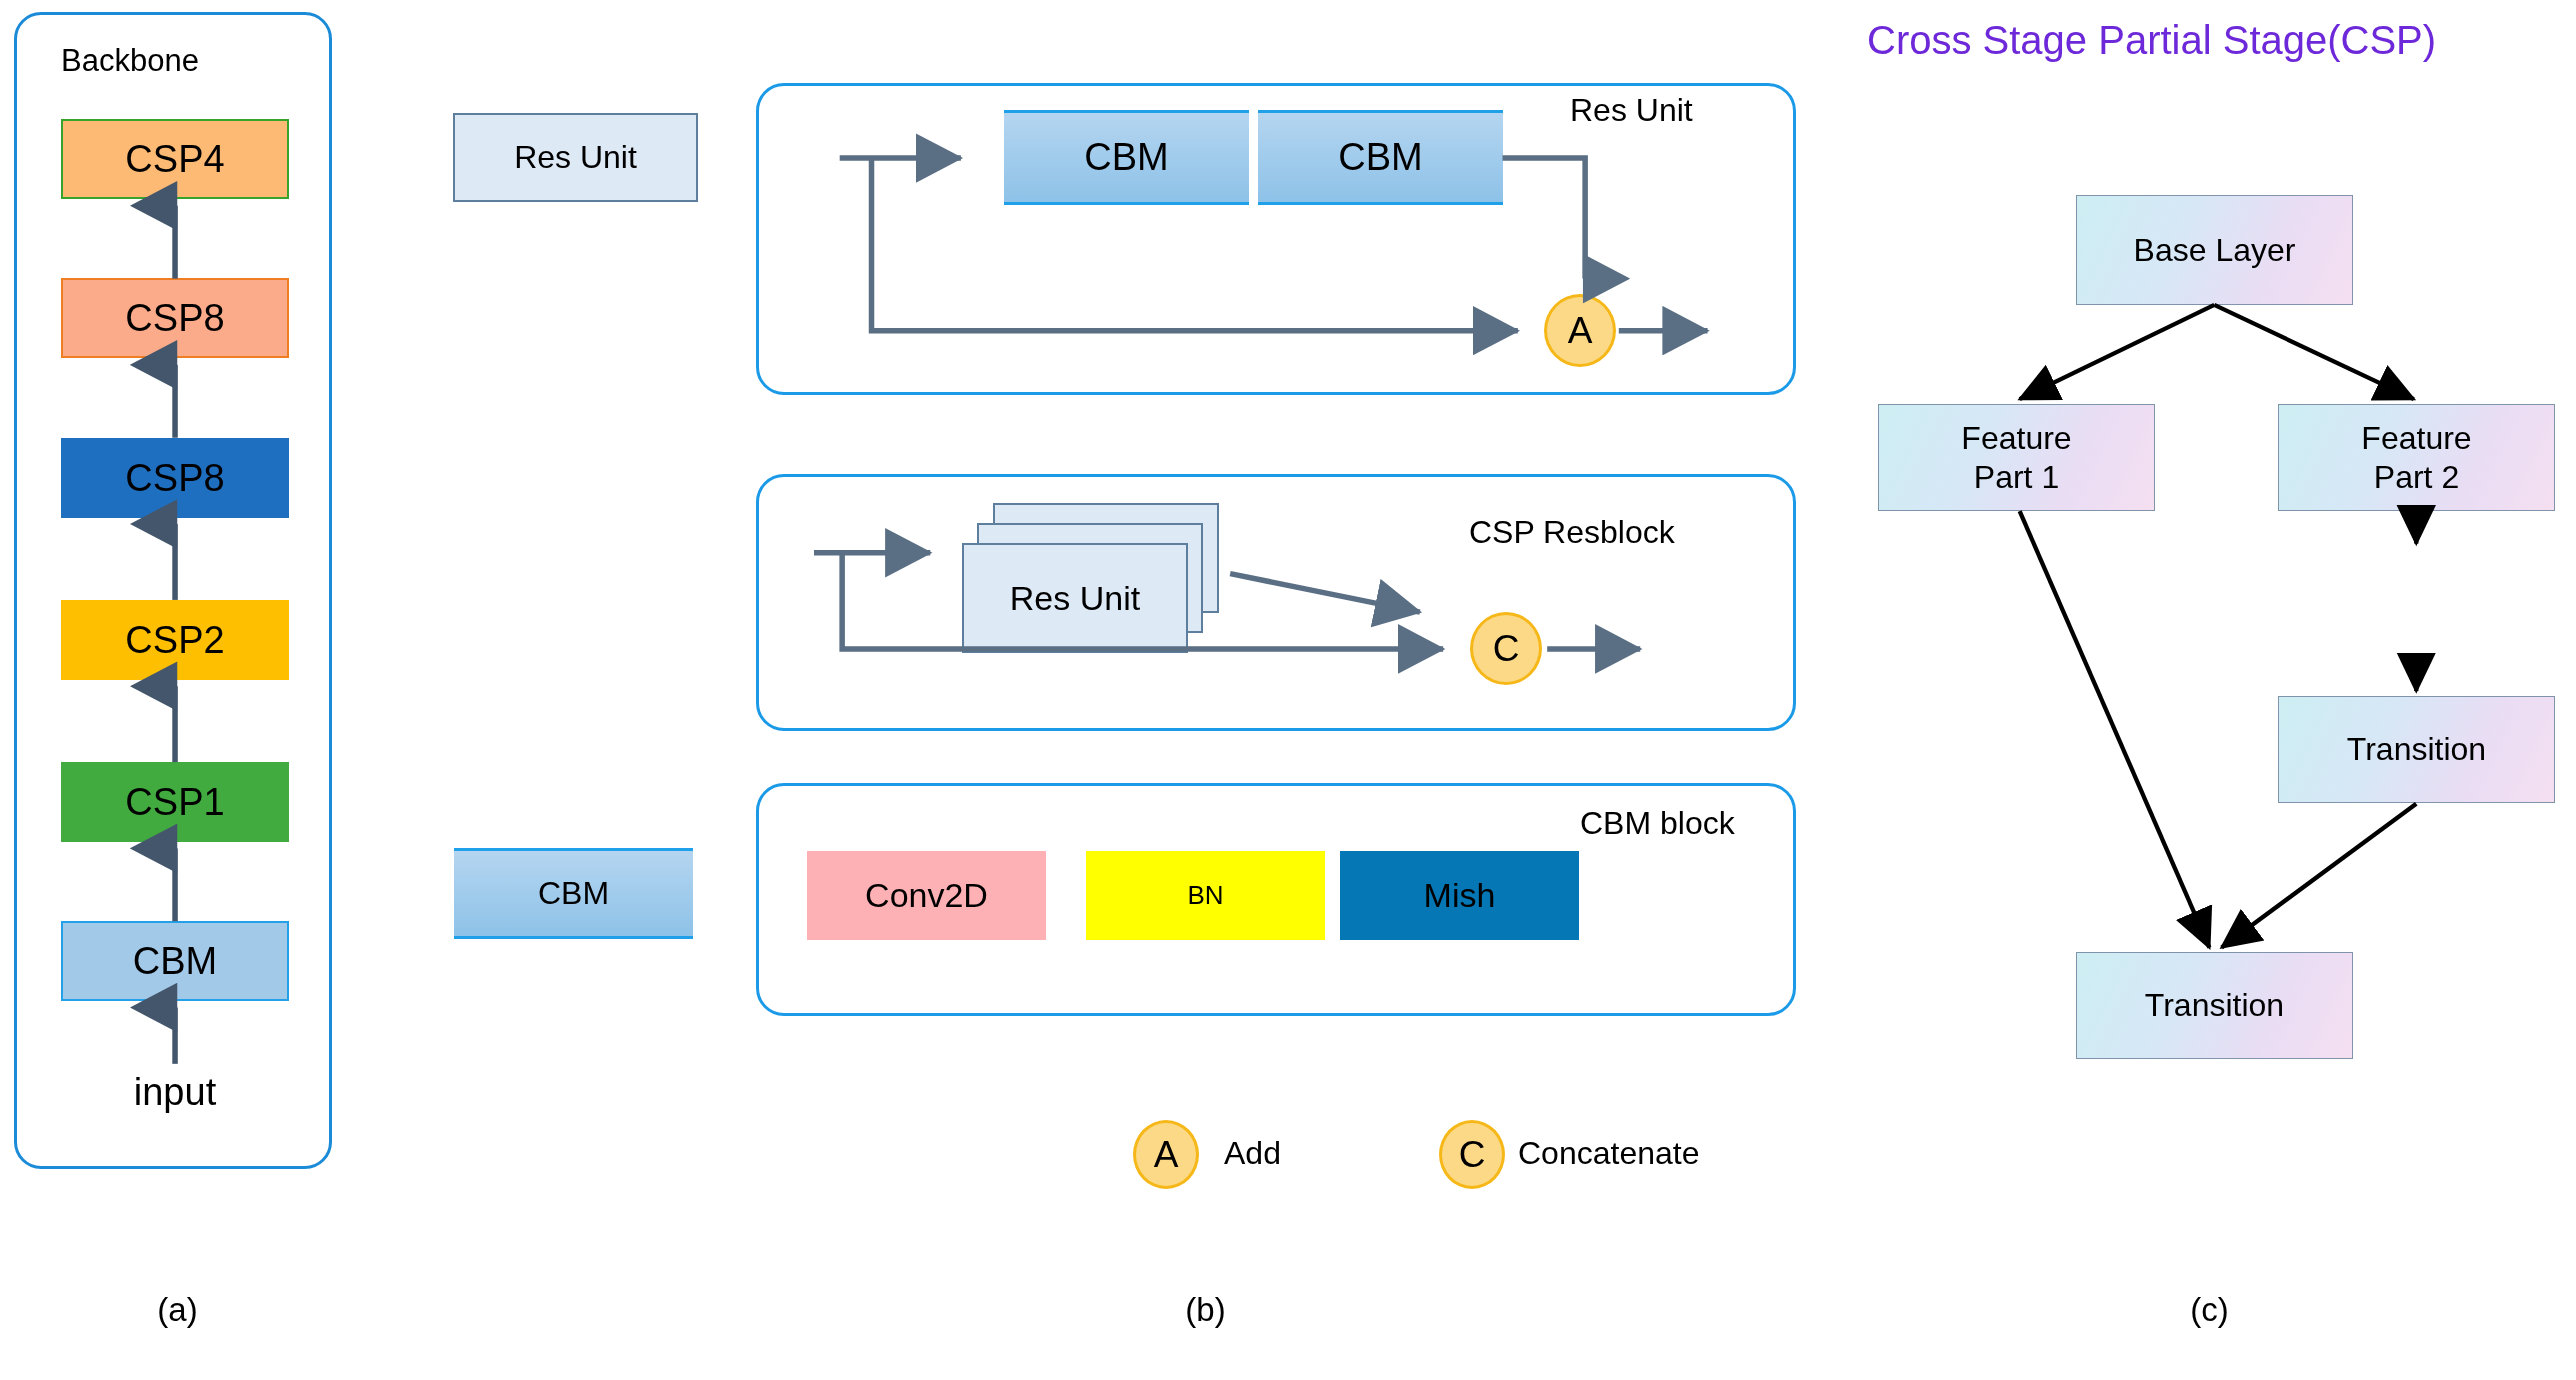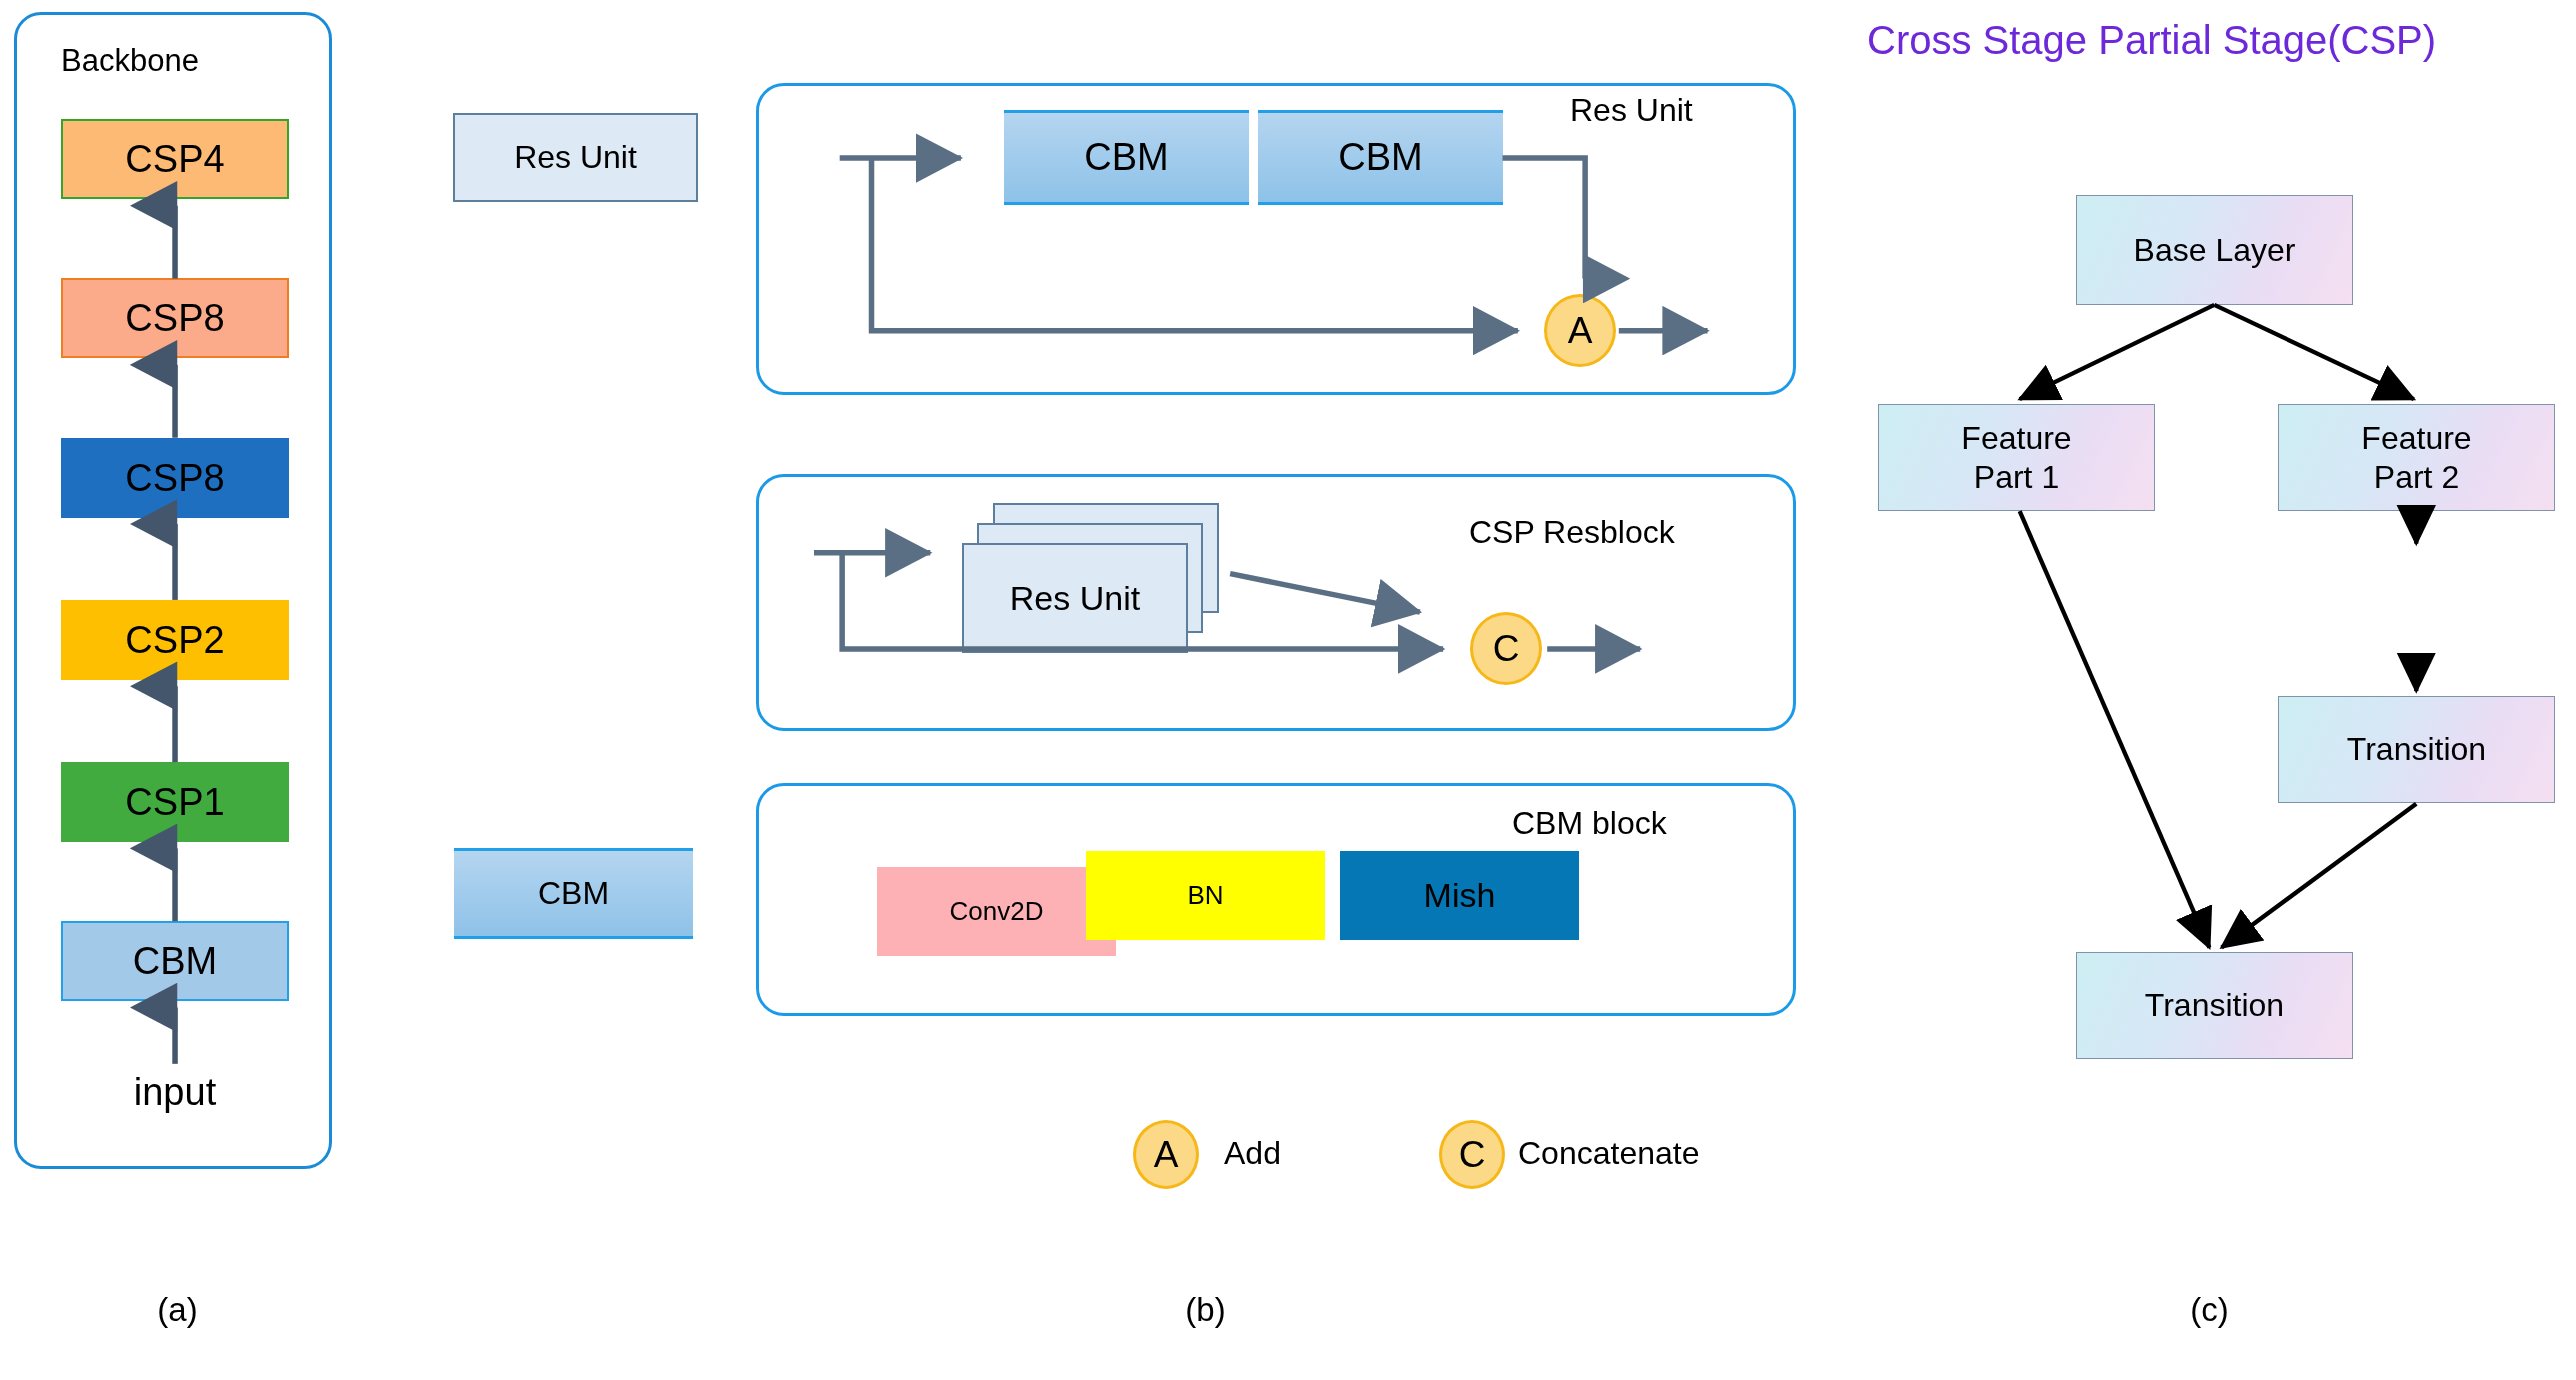--- a/index.html
+++ b/index.html
@@ -165,23 +165,23 @@
   <div class="grp-caption" style="left:1469px; top:514px;">CSP Resblock</div>
 
   <div class="resunit-card" style="left:993px; top:503px; width:226px; height:110px;"></div>
   <div class="resunit-card" style="left:977px; top:523px; width:226px; height:110px;"></div>
   <div class="flowbox resunit-card" style="left:962px; top:543px; width:226px; height:110px; font-size:34px;">Res Unit</div>
 
   <div class="ellipse-node" style="left:1470px; top:612px; width:72px; height:73px;">C</div>
 
 
   <div class="roundgroup" style="left:756px; top:783px; width:1040px; height:233px;"></div>
-  <div class="grp-caption" style="left:1512px; top:805px;text-align:center;">CBM block</div>
-
-  <div class="flowbox" style="left:877px; top:851px; width:239px; height:89px; background:#fdb1b5; font-size:26px;margin-top:16px;">Conv2D</div>
+  <div class="grp-caption" style="left:1580px; top:805px;text-align:center;">CBM block</div>
+
+  <div class="flowbox" style="left:807px; top:851px; width:239px; height:89px; background:#fdb1b5; font-size:34px;">Conv2D</div>
   <div class="flowbox" style="left:1086px; top:851px; width:239px; height:89px; background:#ffff00; font-size:26px;">BN</div>
   <div class="flowbox" style="left:1340px; top:851px; width:239px; height:89px; background:#0477b4; font-size:34px;">Mish</div>
 
   <div class="legend-chip" style="left:454px; top:848px; width:239px; height:91px;
               background:linear-gradient(180deg,#b4d5f0 0%,#8ec2e8 100%);
               border-top:3.1px solid #20a0e8; border-bottom:3.1px solid #20a0e8;">
     <span>CBM</span>
   </div>
 
   <div class="ellipse-node" style="left:1133px; top:1120px; width:66px; height:69px;">A</div>

